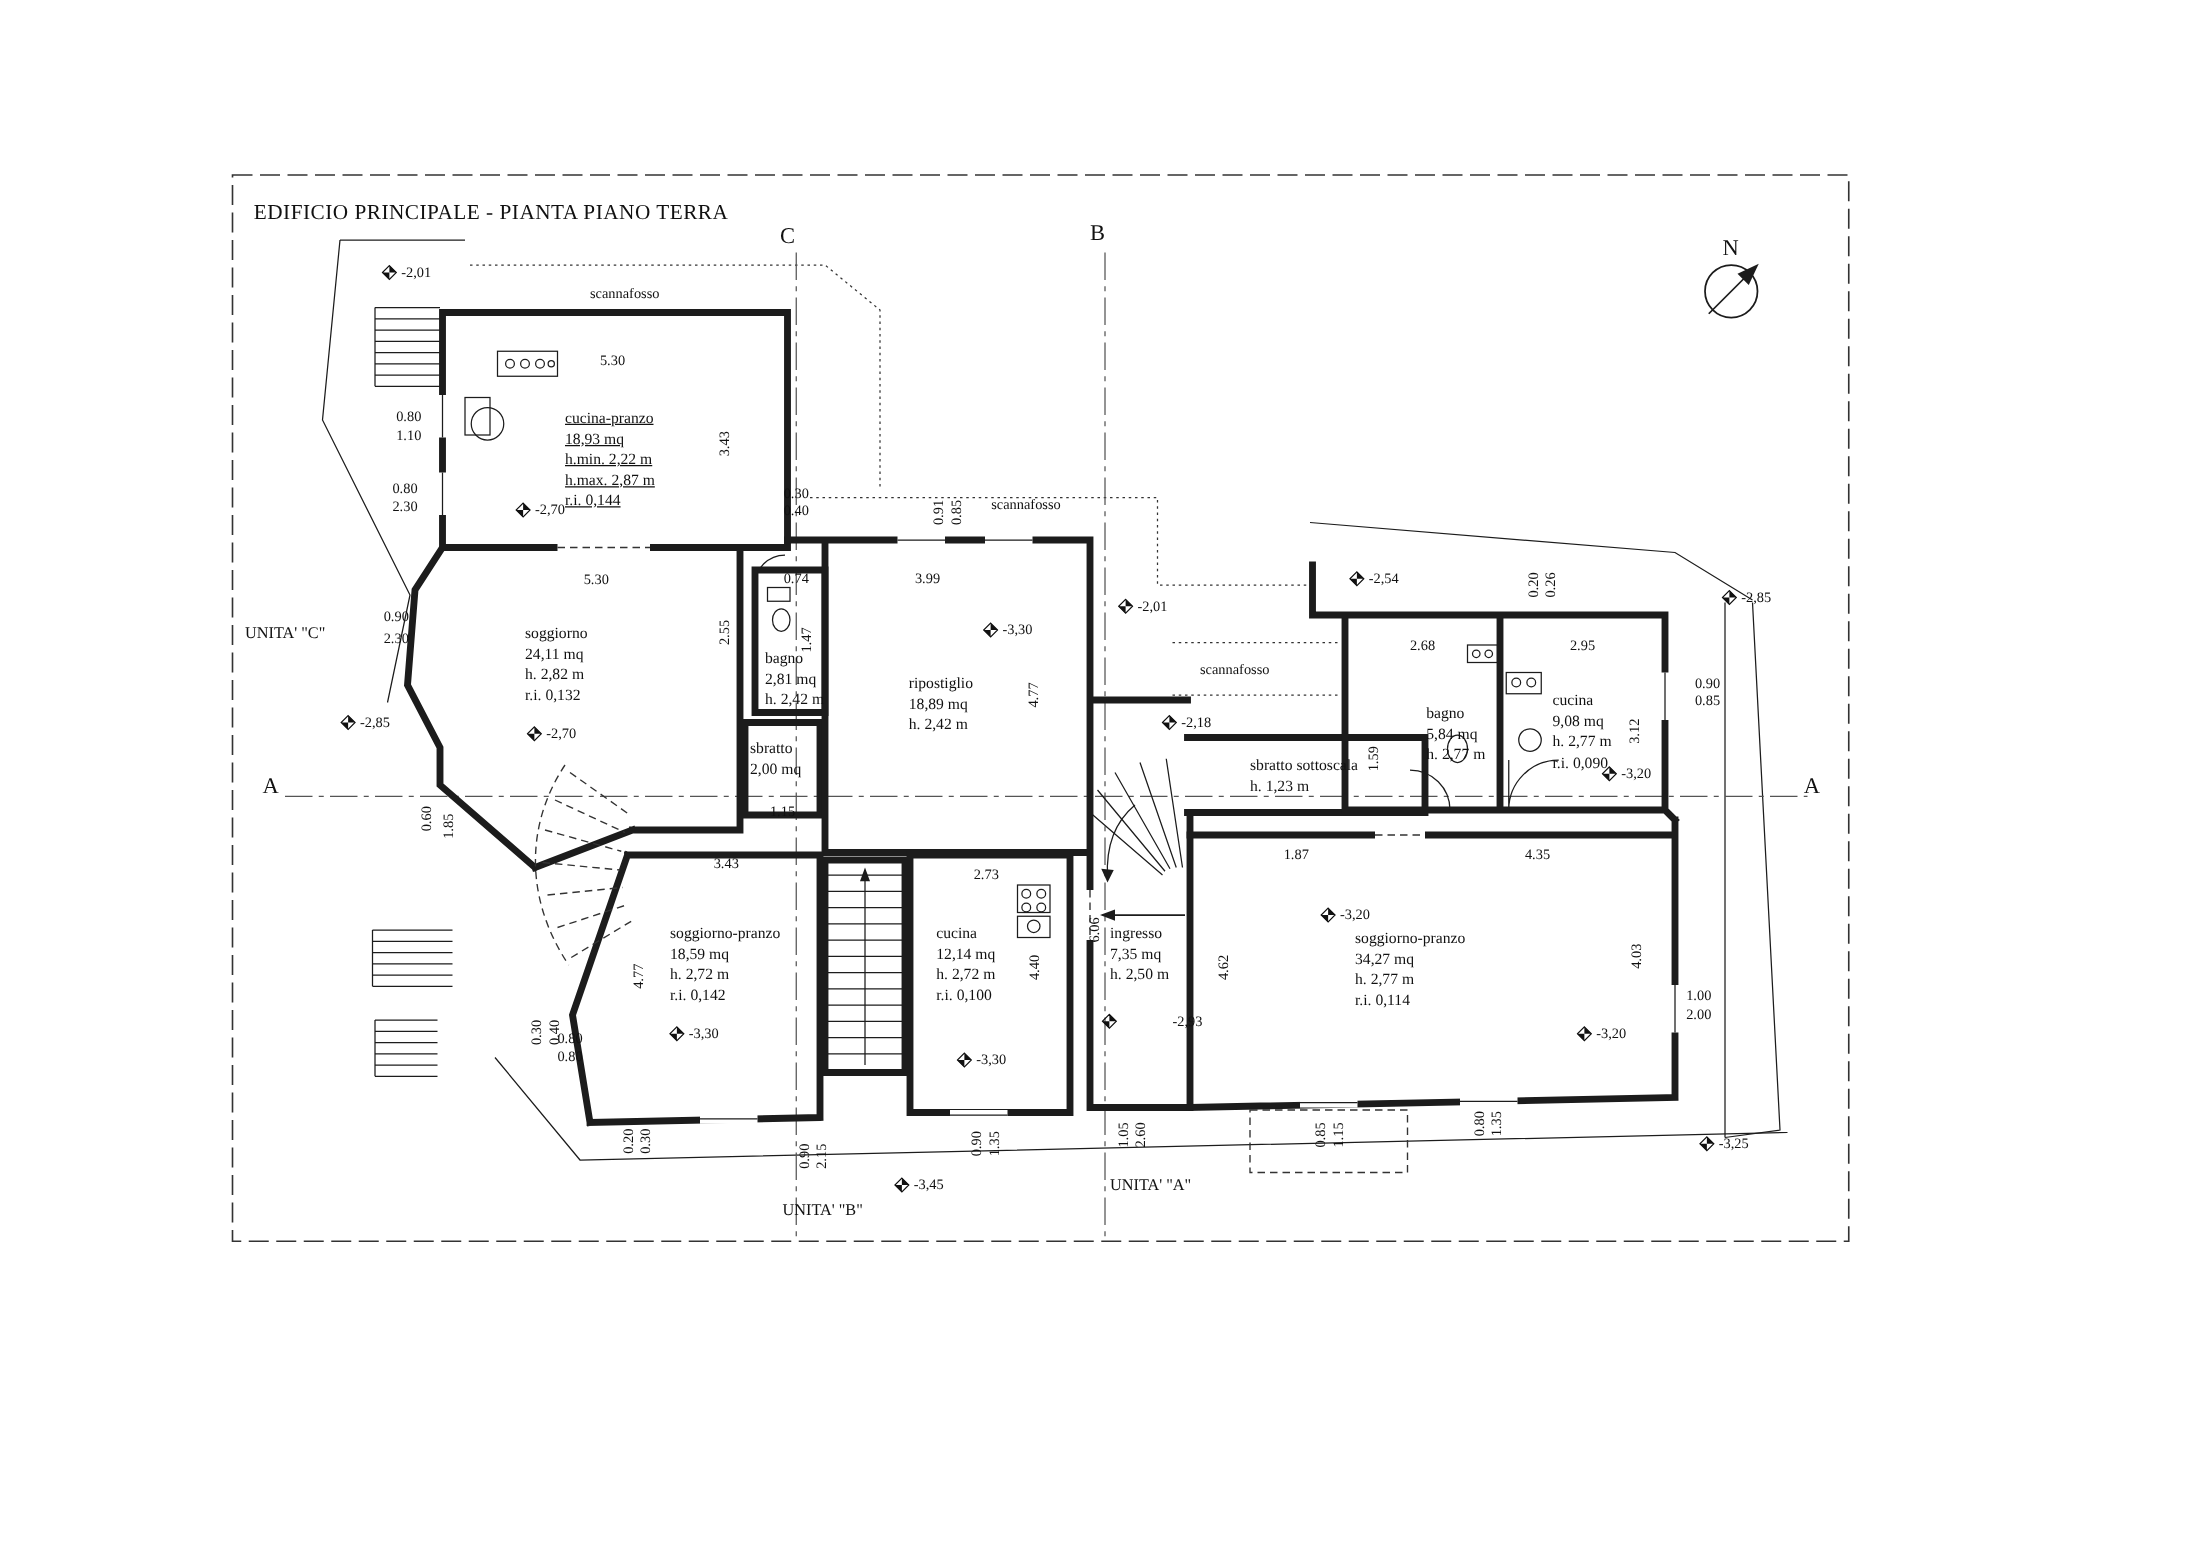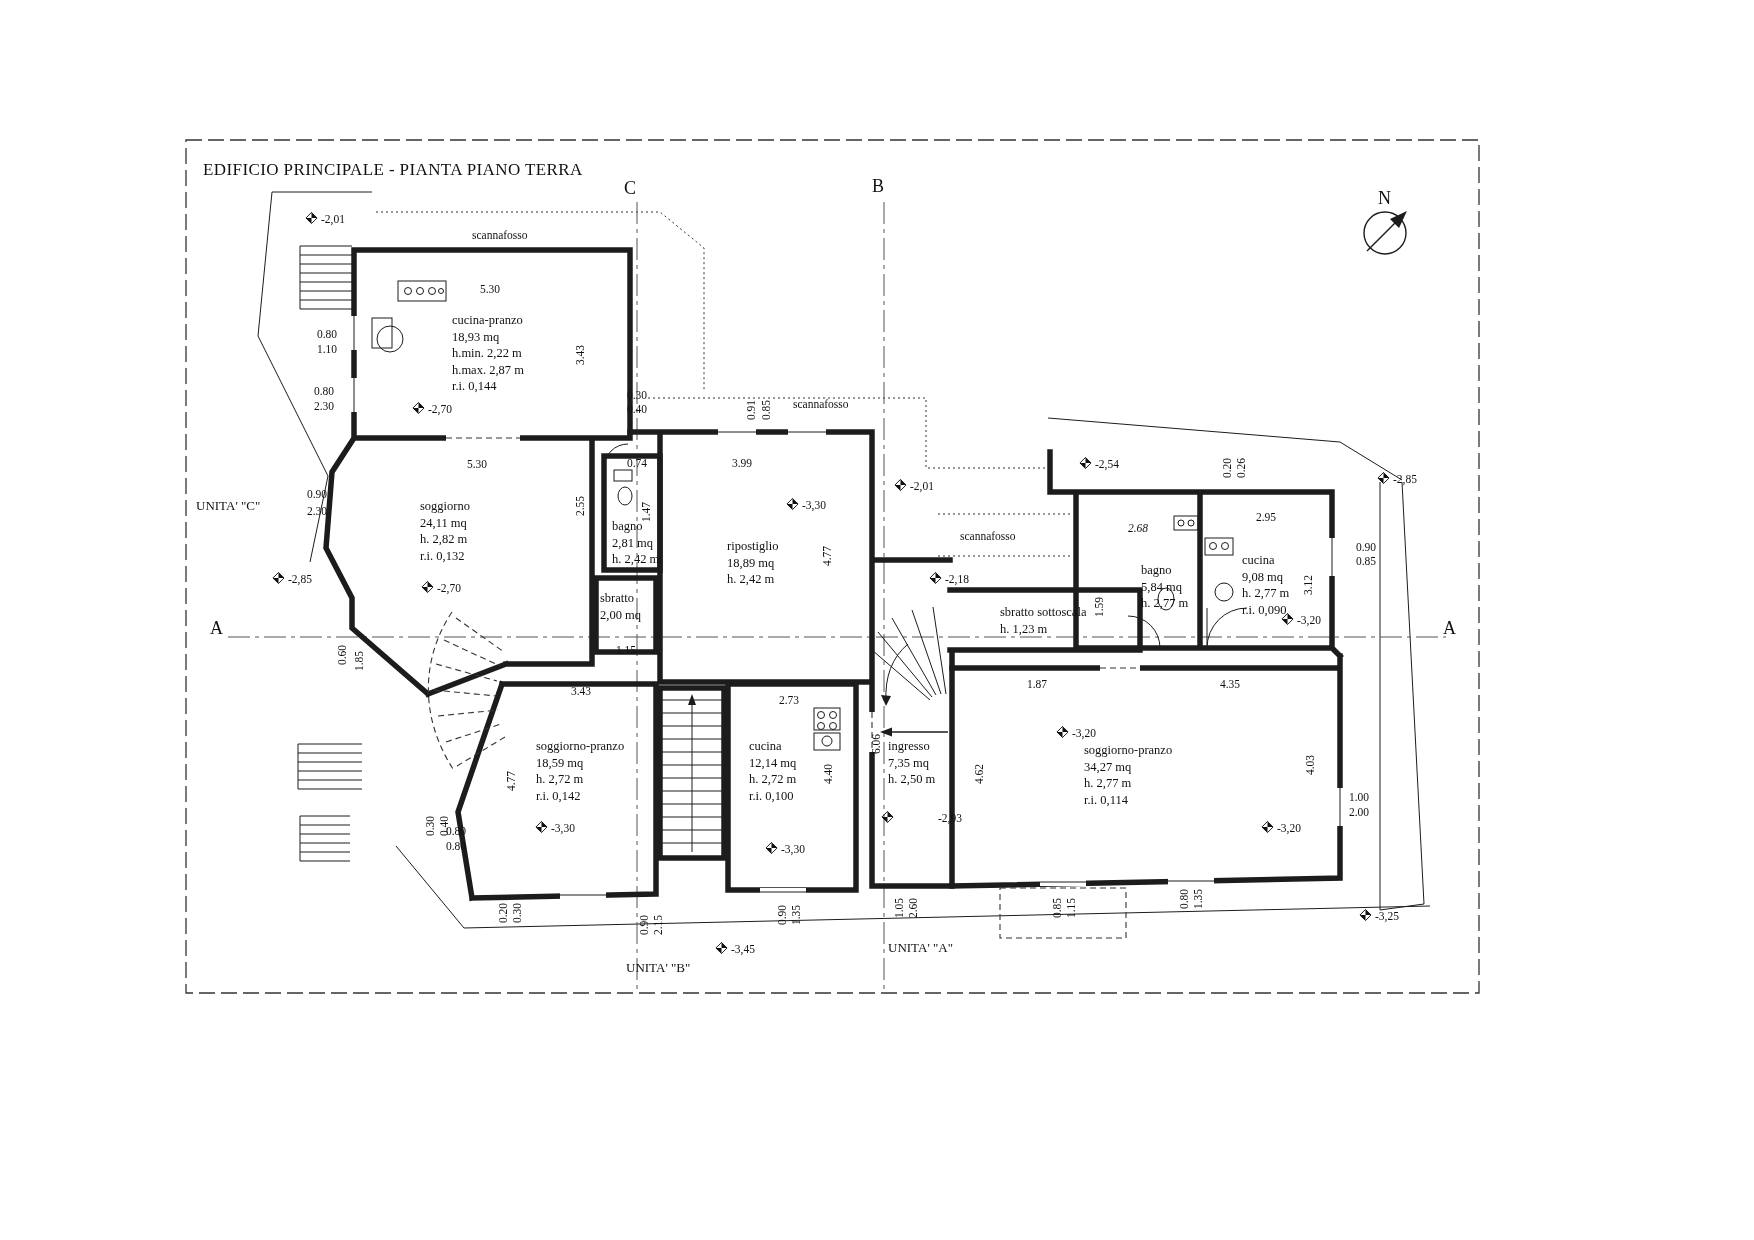--- a/index.html
+++ b/index.html
@@ -159,21 +159,21 @@
   </svg>
 
   <div class="lbl title" style="left:203px;top:160px">EDIFICIO PRINCIPALE - PIANTA PIANO TERRA</div>
   <div class="lbl section-letter" style="left:624px;top:178px">C</div>
   <div class="lbl section-letter" style="left:872px;top:176px">B</div>
   <div class="lbl section-letter" style="left:210px;top:618px">A</div>
   <div class="lbl section-letter" style="left:1443px;top:618px">A</div>
   <div class="lbl section-letter" style="left:1378px;top:188px">N</div>
 
   <div id="labels">
-      <div class="lbl room-label" style="left: 452px; top: 312px;">
+      <div class="lbl room-label" style="left: 452px; top: 326px; text-decoration: underline;">
         <div>cucina-pranzo</div>
         <div>18,93 mq</div>
         <div>h.min. 2,22 m</div>
         <div>h.max. 2,87 m</div>
         <div>r.i. 0,144</div>
       </div>
       <div class="lbl room-label" style="left: 420px; top: 498px;">
         <div>soggiorno</div>
         <div>24,11 mq</div>
         <div>h. 2,82 m</div>
@@ -245,21 +245,21 @@
       <span class="lbl dim" style="left: 637px; top: 463px;">0.74</span>
       <span class="lbl dim" style="left: 742px; top: 463px; text-align: center;">3.99</span>
       <span class="lbl dim" style="left: 317px; top: 494px;">0.90</span>
       <span class="lbl dim" style="left: 317px; top: 511px;">2.30</span>
       <span class="lbl dim rot" style="left: 580px; top: 506px;">2.55</span>
       <span class="lbl dim rot" style="left: 646px; top: 512px;">1.47</span>
       <span class="lbl dim rot" style="left: 827px; top: 556px;">4.77</span>
       <span class="lbl dim" style="left: 626px; top: 650px;">1.15</span>
       <span class="lbl dim rot" style="left: 342px; top: 655px;">0.60</span>
       <span class="lbl dim rot" style="left: 359px; top: 661px;">1.85</span>
-      <span class="lbl dim" style="left: 1138px; top: 528px; font-style: italic;">2.68</span>
+      <span class="lbl dim" style="left: 1138px; top: 517px;">2.68</span>
       <span class="lbl dim" style="left: 1266px; top: 517px;">2.95</span>
       <span class="lbl dim rot" style="left: 1227px; top: 468px;">0.20</span>
       <span class="lbl dim rot" style="left: 1241px; top: 468px;">0.26</span>
       <span class="lbl dim" style="left: 1366px; top: 547px;">0.90</span>
       <span class="lbl dim" style="left: 1366px; top: 561px;">0.85</span>
       <span class="lbl dim rot" style="left: 1308px; top: 585px;">3.12</span>
       <span class="lbl dim rot" style="left: 1099px; top: 607px;">1.59</span>
       <span class="lbl dim" style="left: 581px; top: 691px;">3.43</span>
       <span class="lbl dim" style="left: 789px; top: 700px;">2.73</span>
       <span class="lbl dim" style="left: 1037px; top: 684px;">1.87</span>

